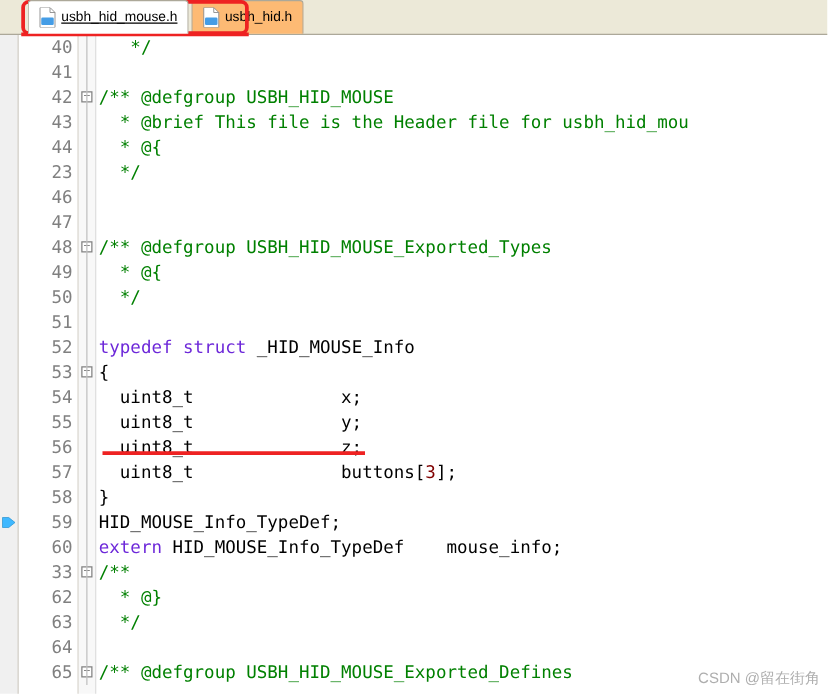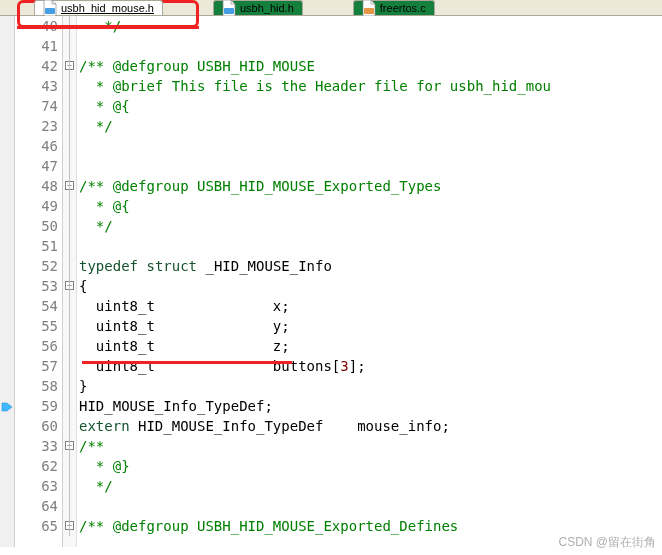--- a/index.html
+++ b/index.html
@@ -10,32 +10,31 @@
     background: #fff;
     width: 662px;
     height: 555px;
     overflow: hidden;
     position: relative;
   }
   .tabs {
     display: flex;
     background: #ece9d8;
     border-bottom: 1px solid #aca899;
-    height: 16px;
-    padding-left: 34px;
-    gap: 48px;
+    height: 28px;
+    padding-left: 22px;
   }
   .tab {
     display: flex;
     align-items: center;
     gap: 4px;
     padding: 2px 8px;
     border: 1px solid #aca899;
     border-bottom: none;
-    background: #15803d;
+    background: #fdba74;
     font-family: Tahoma, sans-serif;
     font-size: 11px;
     cursor: pointer;
     margin-right: 2px;
     border-top-left-radius: 3px;
     border-top-right-radius: 3px;
     white-space: nowrap;
   }
   .tab.active {
     background: #fff;
@@ -100,21 +99,21 @@
     width: 1px;
     background: #c0c0c0;
   }
   .code {
     flex: 1;
     padding-left: 2px;
     white-space: pre;
     overflow: hidden;
   }
   .line { height: 20px; line-height: 20px; }
-  .kw { color: #14532d; }
+  .kw { color: #6d28d9; }
   .comment { color: #008000; }
   .num { color: #800000; }
   .ident { color: #000; text-align: center; }
   .annot-tab {
     position: absolute;
     top: 0; left: 17px;
     width: 182px; height: 28px;
     border: 3px solid #e22;
     border-radius: 6px;
     pointer-events: none;
@@ -158,43 +157,34 @@
     </div>
     <div class="tab">
       <span class="file-icon">
     <svg viewBox="0 0 14 16">
       <path d="M1 0 h8 l4 4 v12 h-12 z" fill="#fff" stroke="#888" stroke-width="0.7"></path>
       <path d="M9 0 v4 h4" fill="none" stroke="#888" stroke-width="0.7"></path>
       <rect x="2" y="8" width="10" height="6" fill="#459de6" rx="1"></rect>
     </svg></span>
       <span>usbh_hid.h</span>
     </div>
-    <div class="tab">
-      <span class="file-icon">
-    <svg viewBox="0 0 14 16">
-      <path d="M1 0 h8 l4 4 v12 h-12 z" fill="#fff" stroke="#888" stroke-width="0.7"></path>
-      <path d="M9 0 v4 h4" fill="none" stroke="#888" stroke-width="0.7"></path>
-      <rect x="2" y="8" width="10" height="6" fill="#e69645" rx="1"></rect>
-    </svg></span>
-      <span>freertos.c</span>
-    </div>
   </div>
 
 <div class="editor">
   <div class="bookmark-col" id="bmcol">
       <div class="bookmark-pointer" style="top: 384px;"><svg viewBox="0 0 12 12">
           <path d="M1 2 h5 l5 4 l-5 4 h-5 z" fill="#3fb8ff" stroke="#1a8acc" stroke-width="0.5"></path>
         </svg></div>
     </div>
   <div class="gutter" id="gutter">
       <div class="line">40</div>
       <div class="line">41</div>
       <div class="line">42</div>
       <div class="line">43</div>
-      <div class="line">74</div>
+      <div class="line">44</div>
       <div class="line">23</div>
       <div class="line">46</div>
       <div class="line">47</div>
       <div class="line">48</div>
       <div class="line">49</div>
       <div class="line">50</div>
       <div class="line">51</div>
       <div class="line">52</div>
       <div class="line">53</div>
       <div class="line">54</div>

